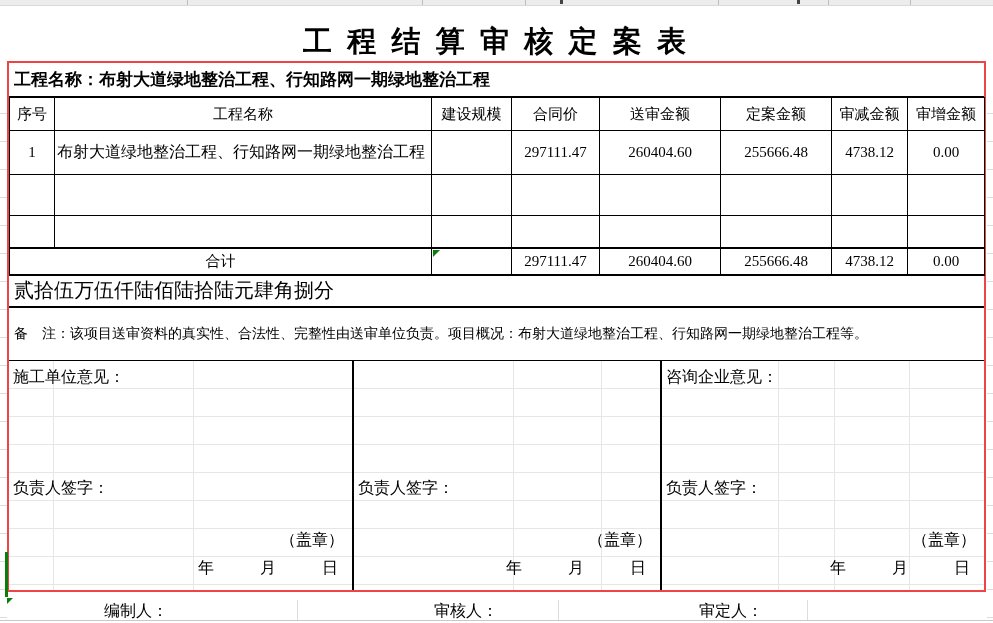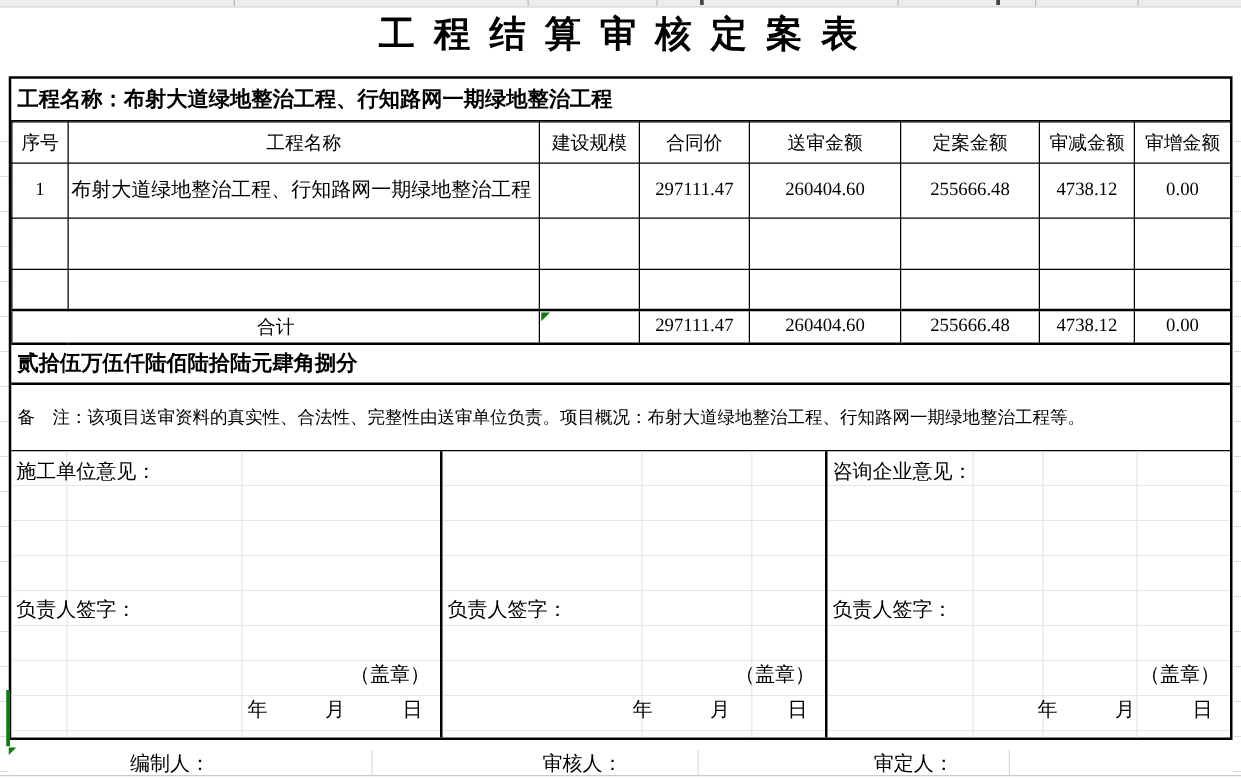--- a/index.html
+++ b/index.html
@@ -10,45 +10,45 @@
   .col-sep{position:absolute;top:0;width:1px;height:5px;background:#bdbdbd;}
   .col-glyph{position:absolute;top:0;width:3px;height:4px;background:#444;}
   
   .margin-left{position:absolute;left:0;top:86px;width:7px;height:534px;
     background:repeating-linear-gradient(to bottom,transparent 0 27px,#dcdcdc 27px 28px);}
   .margin-right{position:absolute;left:987px;top:86px;width:6px;height:534px;
     background:repeating-linear-gradient(to bottom,transparent 0 27px,#dcdcdc 27px 28px);}
   .bottom-line{position:absolute;left:0;top:620px;width:993px;height:1px;background:#c9c9c9;}
   .stub{position:absolute;top:600px;width:1px;height:20px;background:#dcdcdc;}
 
-  .title{position:absolute;left:0;top:8px;width:993px;text-align:center;
+  .title{position:absolute;left:0;top:22px;width:993px;text-align:center;
          font-size:29px;font-weight:bold;letter-spacing:4px;}
 
   
   .sheet{position:absolute;left:7px;top:61px;width:979px;box-sizing:border-box;
-         border:2px solid #000000;background:transparent;}
+         border:2px solid #ef4444;background:transparent;}
   .projname{height:33px;border-bottom:1px solid #000;display:flex;align-items:center;
             padding-left:5px;font-size:17px;font-weight:bold;}
   table.main{border-collapse:collapse;table-layout:fixed;width:100%;}
   table.main td{border:1px solid #000;font-size:15px;text-align:center;padding:2px;overflow:hidden;}
   table.main td.name{text-align:left;padding-left:2px;font-size:16px;}
   tr.hdr{height:33px;}
   tr.r1{height:44px;}
   tr.r2{height:41px;}
   tr.r3{height:32px;}
   tr.tot{height:27px;}
   tr.tot td{border-top:2px solid #000;border-bottom:2px solid #000;}
   td.rel{position:relative;}
   .tri-cell{position:absolute;left:1px;top:1px;width:0;height:0;
             border-top:7px solid #0b7d0b;border-right:7px solid transparent;}
 
   .price-row{display:flex;height:30px;border-bottom:2px solid #000;align-items:center;}
   .price-label{width:184px;border-right:1px solid #000;height:100%;display:flex;
                align-items:center;justify-content:center;font-size:16px;}
-  .price-value{flex:1;padding-left:5px;font-size:17px;font-weight:bold;}
+  .price-value{flex:1;padding-left:5px;font-size:20px;font-weight:normal;}
 
   .note-row{height:52px;border-bottom:1px solid #000;display:flex;align-items:center;
             padding-left:5px;font-size:14px;}
 
   .opinions{position:relative;display:flex;height:229px;}
   .op-grid-h{position:absolute;inset:0;z-index:1;
     background:repeating-linear-gradient(to bottom,transparent 0 27px,#e6e6e6 27px 28px);}
   .gv{position:absolute;top:0;bottom:0;width:1px;background:#e6e6e6;z-index:1;}
   .op-col{position:relative;z-index:2;display:flex;flex-direction:column;box-sizing:border-box;}
   .op-col.c1{width:345px;border-right:2px solid #000;}

